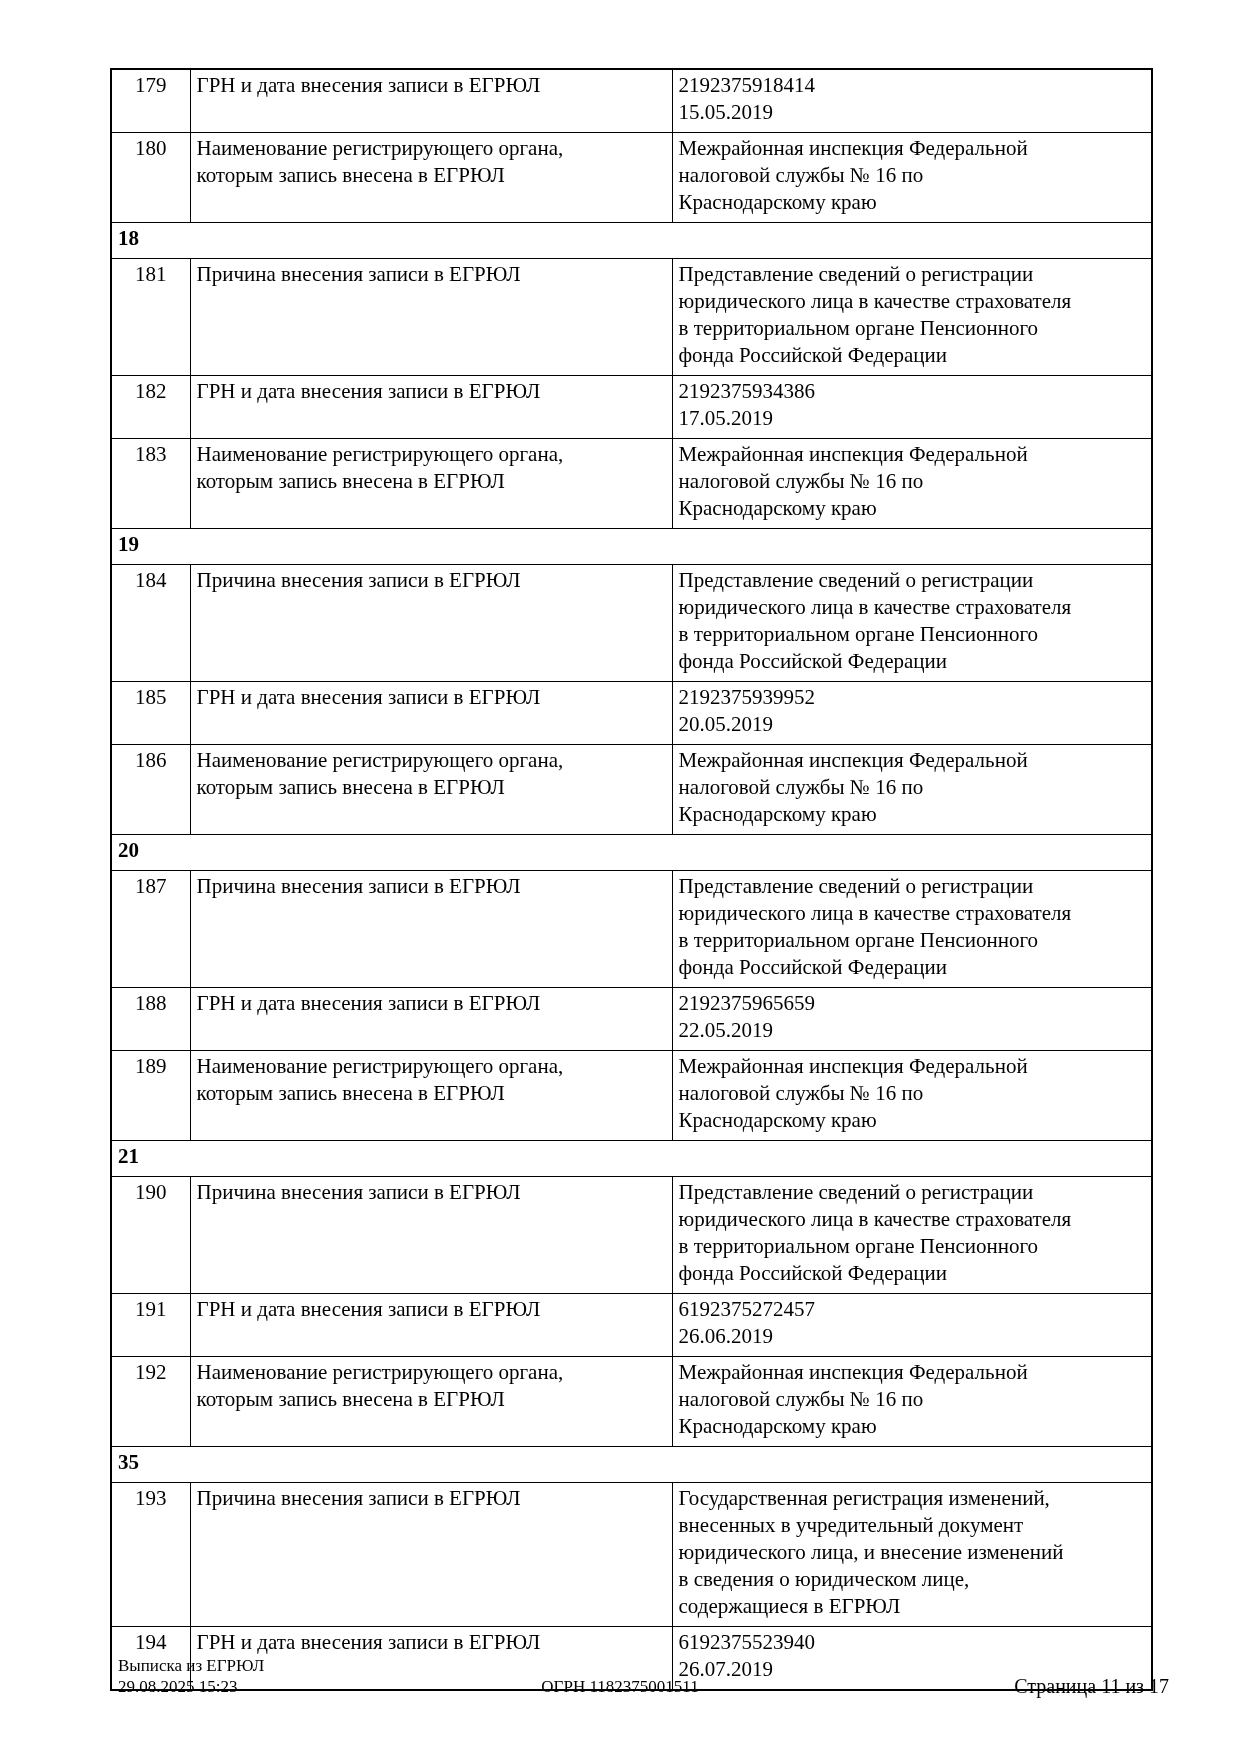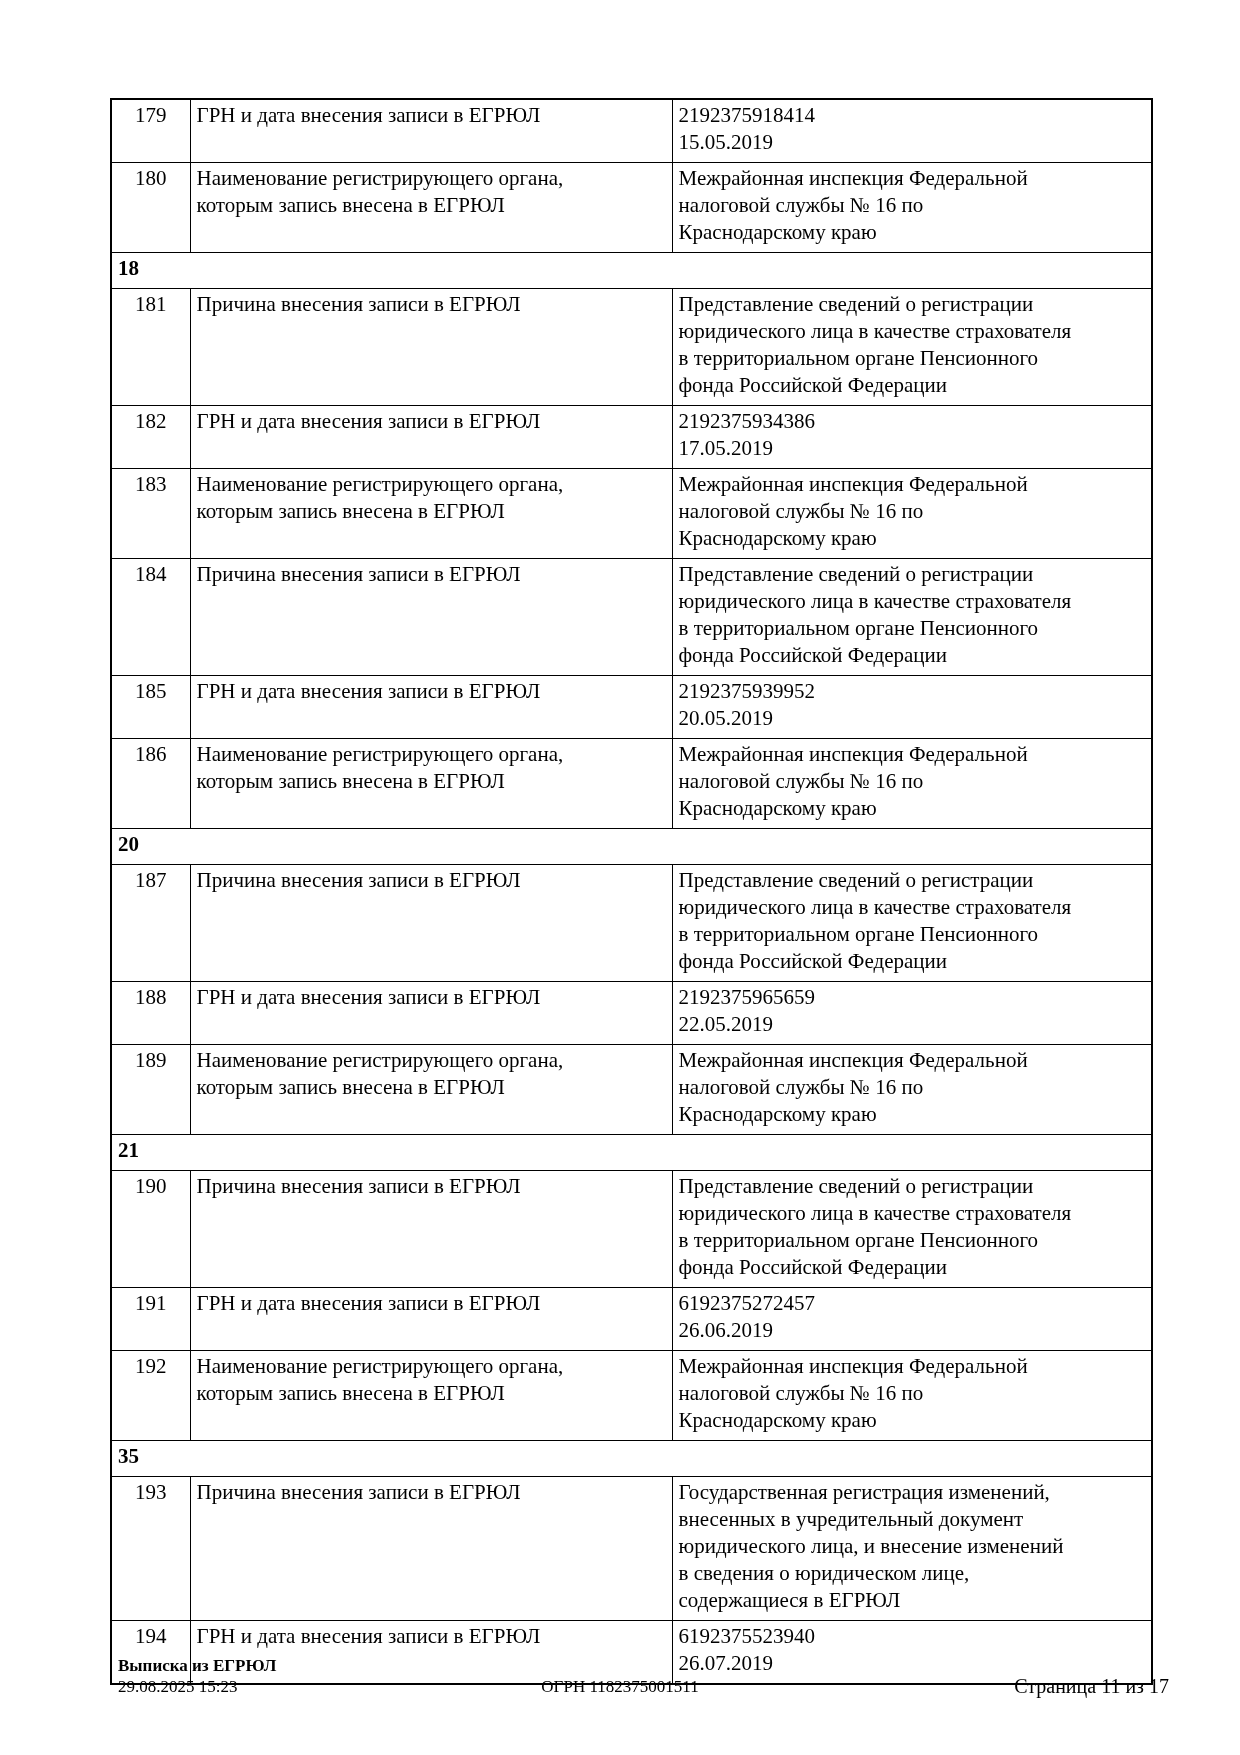--- a/index.html
+++ b/index.html
@@ -12,21 +12,21 @@
     width: 1240px;
     height: 1755px;
     background: #ffffff;
     color: #000000;
     font-family: "Liberation Serif", "DejaVu Serif", serif;
     overflow: hidden;
   }
   table.registry {
     position: absolute;
     left: 110px;
-    top: 98px;
+    top: 68px;
     width: 1041px;
     border-collapse: collapse;
     table-layout: fixed;
   }
   table.registry td {
     border: 1px solid #000000;
     font-size: 21px;
     line-height: 27px;
     vertical-align: top;
     padding: 2px 6px 6px 6px;
@@ -49,21 +49,21 @@
     white-space: normal;
   }
   .footer-left {
     position: absolute;
     left: 118px;
     top: 1655px;
     font-size: 17px;
     line-height: 21px;
   }
   .footer-left .doc-title {
-    font-weight: bold;
+    font-weight: normal;
   }
   .footer-center {
     position: absolute;
     left: 0;
     top: 1676px;
     width: 1240px;
     text-align: center;
     font-size: 17px;
     line-height: 21px;
   }
@@ -121,20 +121,23 @@
         </tr>
         <tr>
           <td class="cell-num">183</td>
           <td class="cell-label">Наименование регистрирующего органа,
 которым запись внесена в ЕГРЮЛ</td>
           <td class="cell-value">Межрайонная инспекция Федеральной
 налоговой службы № 16 по
 Краснодарскому краю</td>
         </tr>
         <tr>
+          <td colspan="3" class="cell-section">19</td>
+        </tr>
+        <tr>
           <td class="cell-num">184</td>
           <td class="cell-label">Причина внесения записи в ЕГРЮЛ</td>
           <td class="cell-value">Представление сведений о регистрации
 юридического лица в качестве страхователя
 в территориальном органе Пенсионного
 фонда Российской Федерации</td>
         </tr>
         <tr>
           <td class="cell-num">185</td>
           <td class="cell-label">ГРН и дата внесения записи в ЕГРЮЛ</td>

